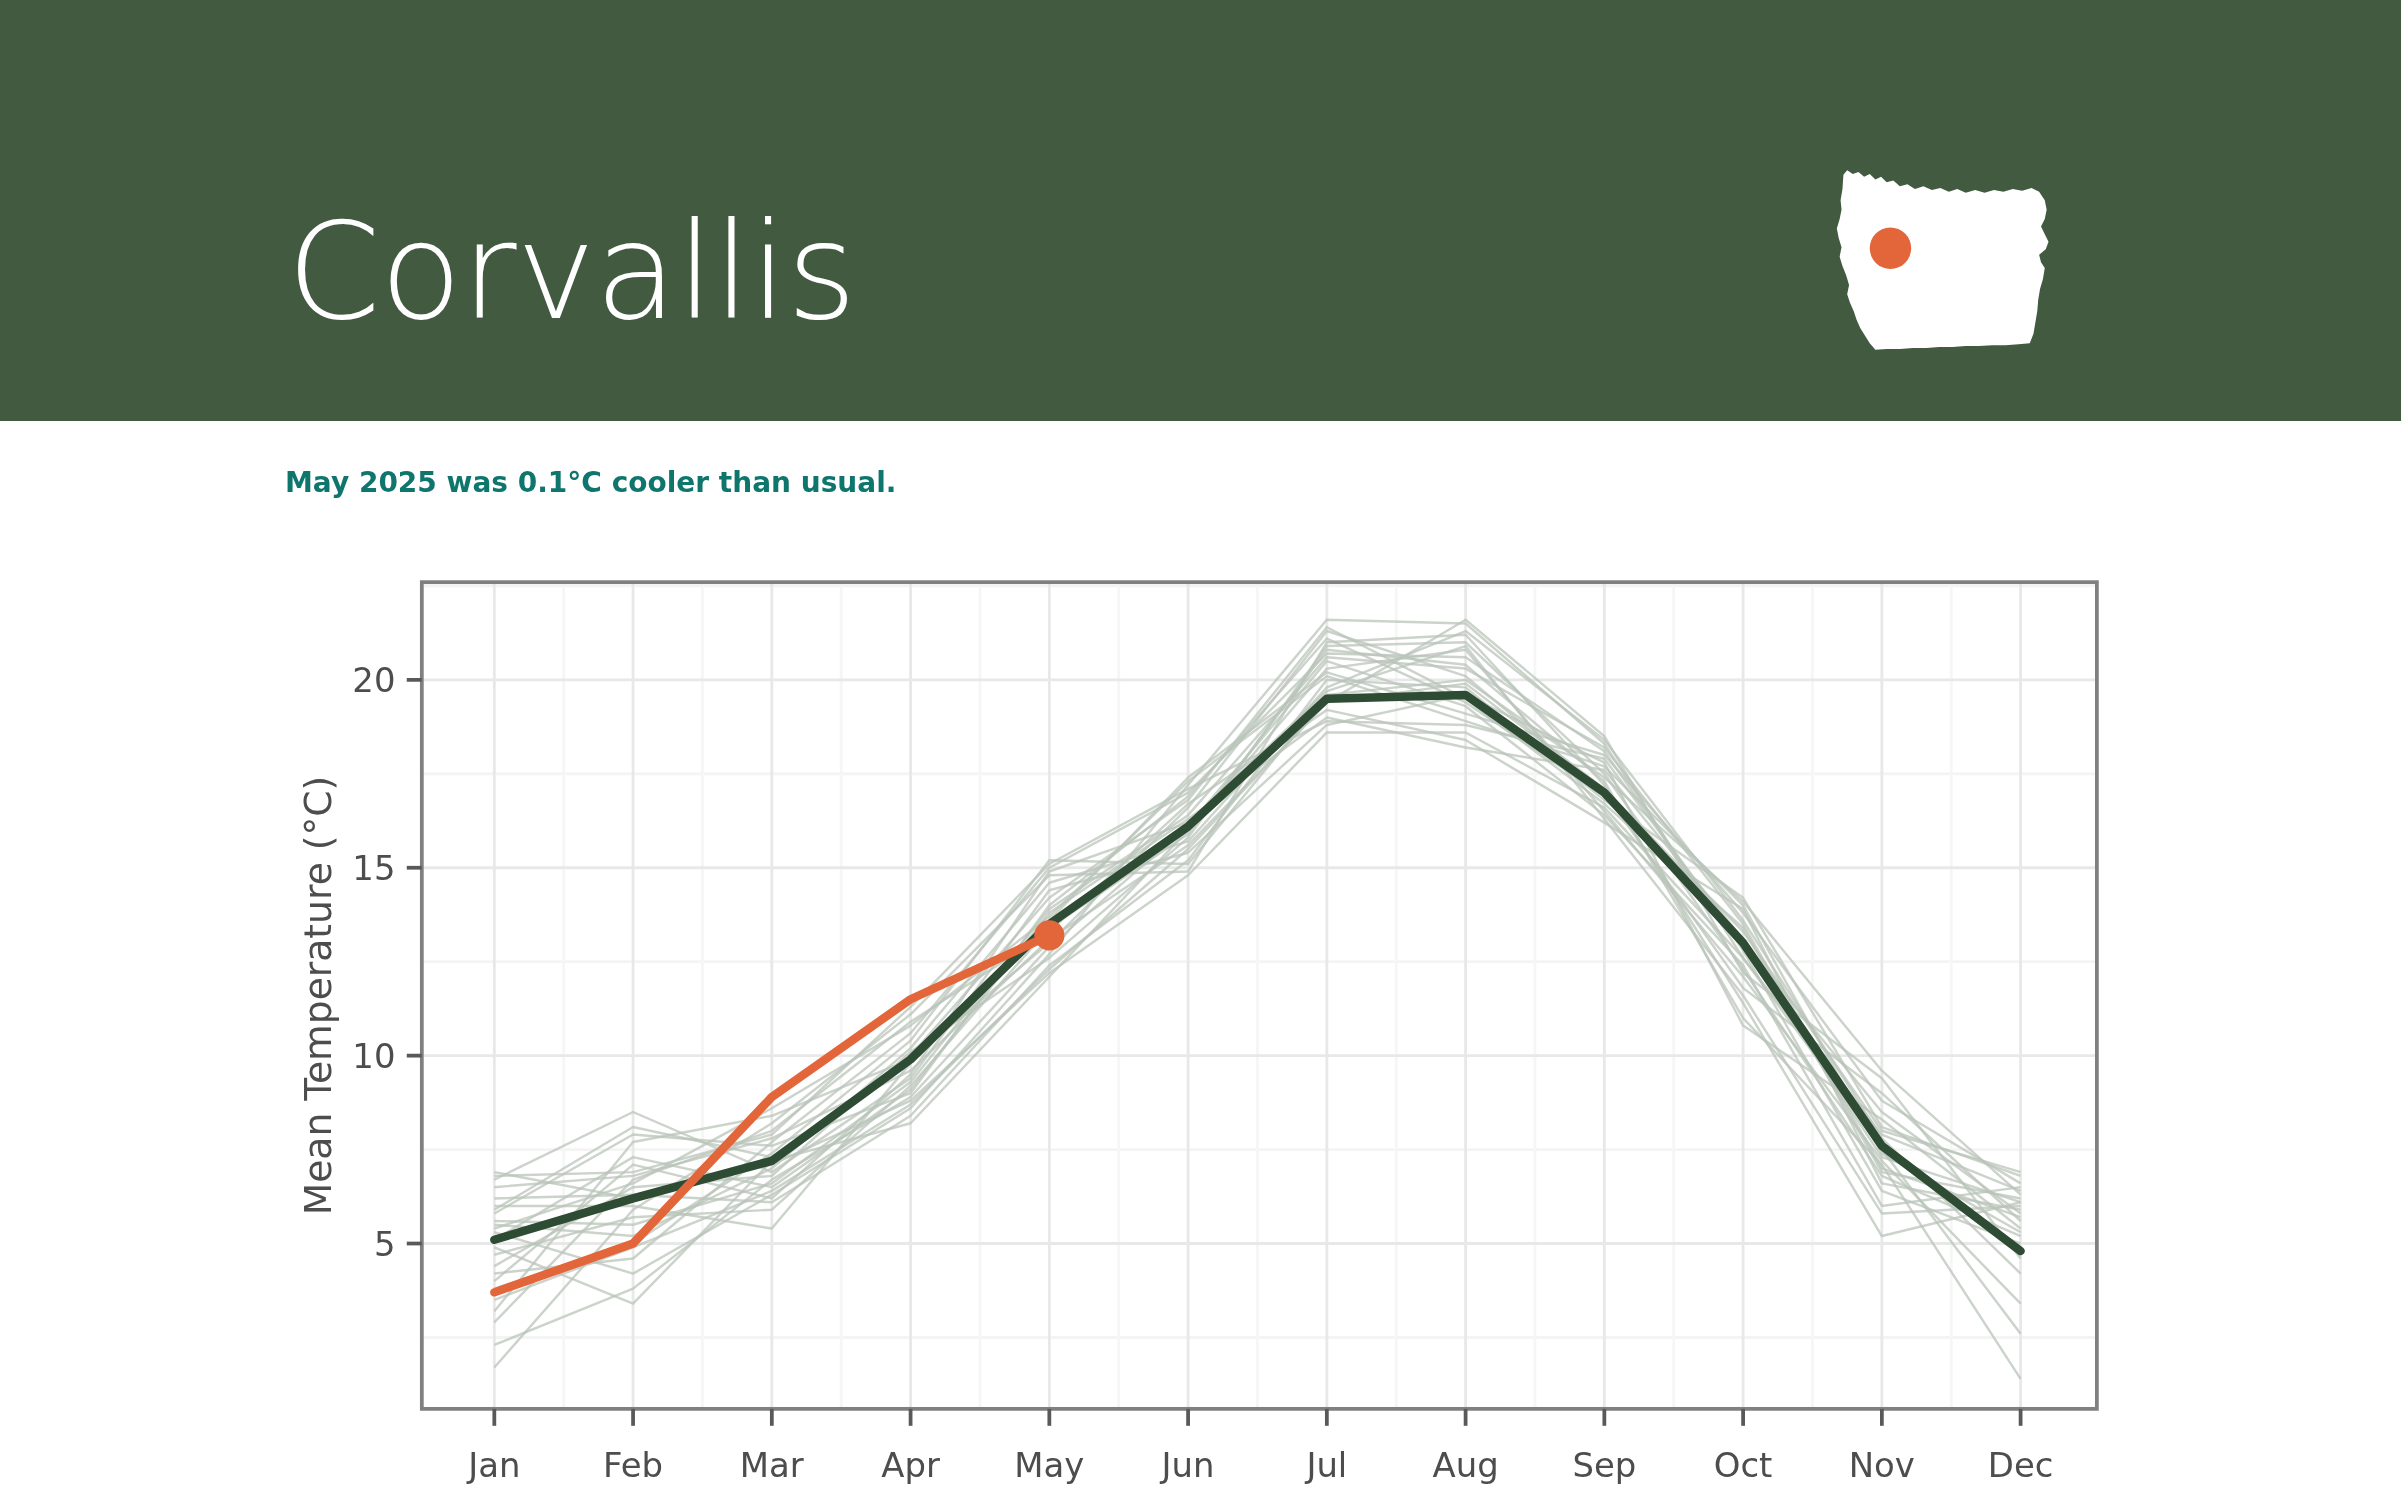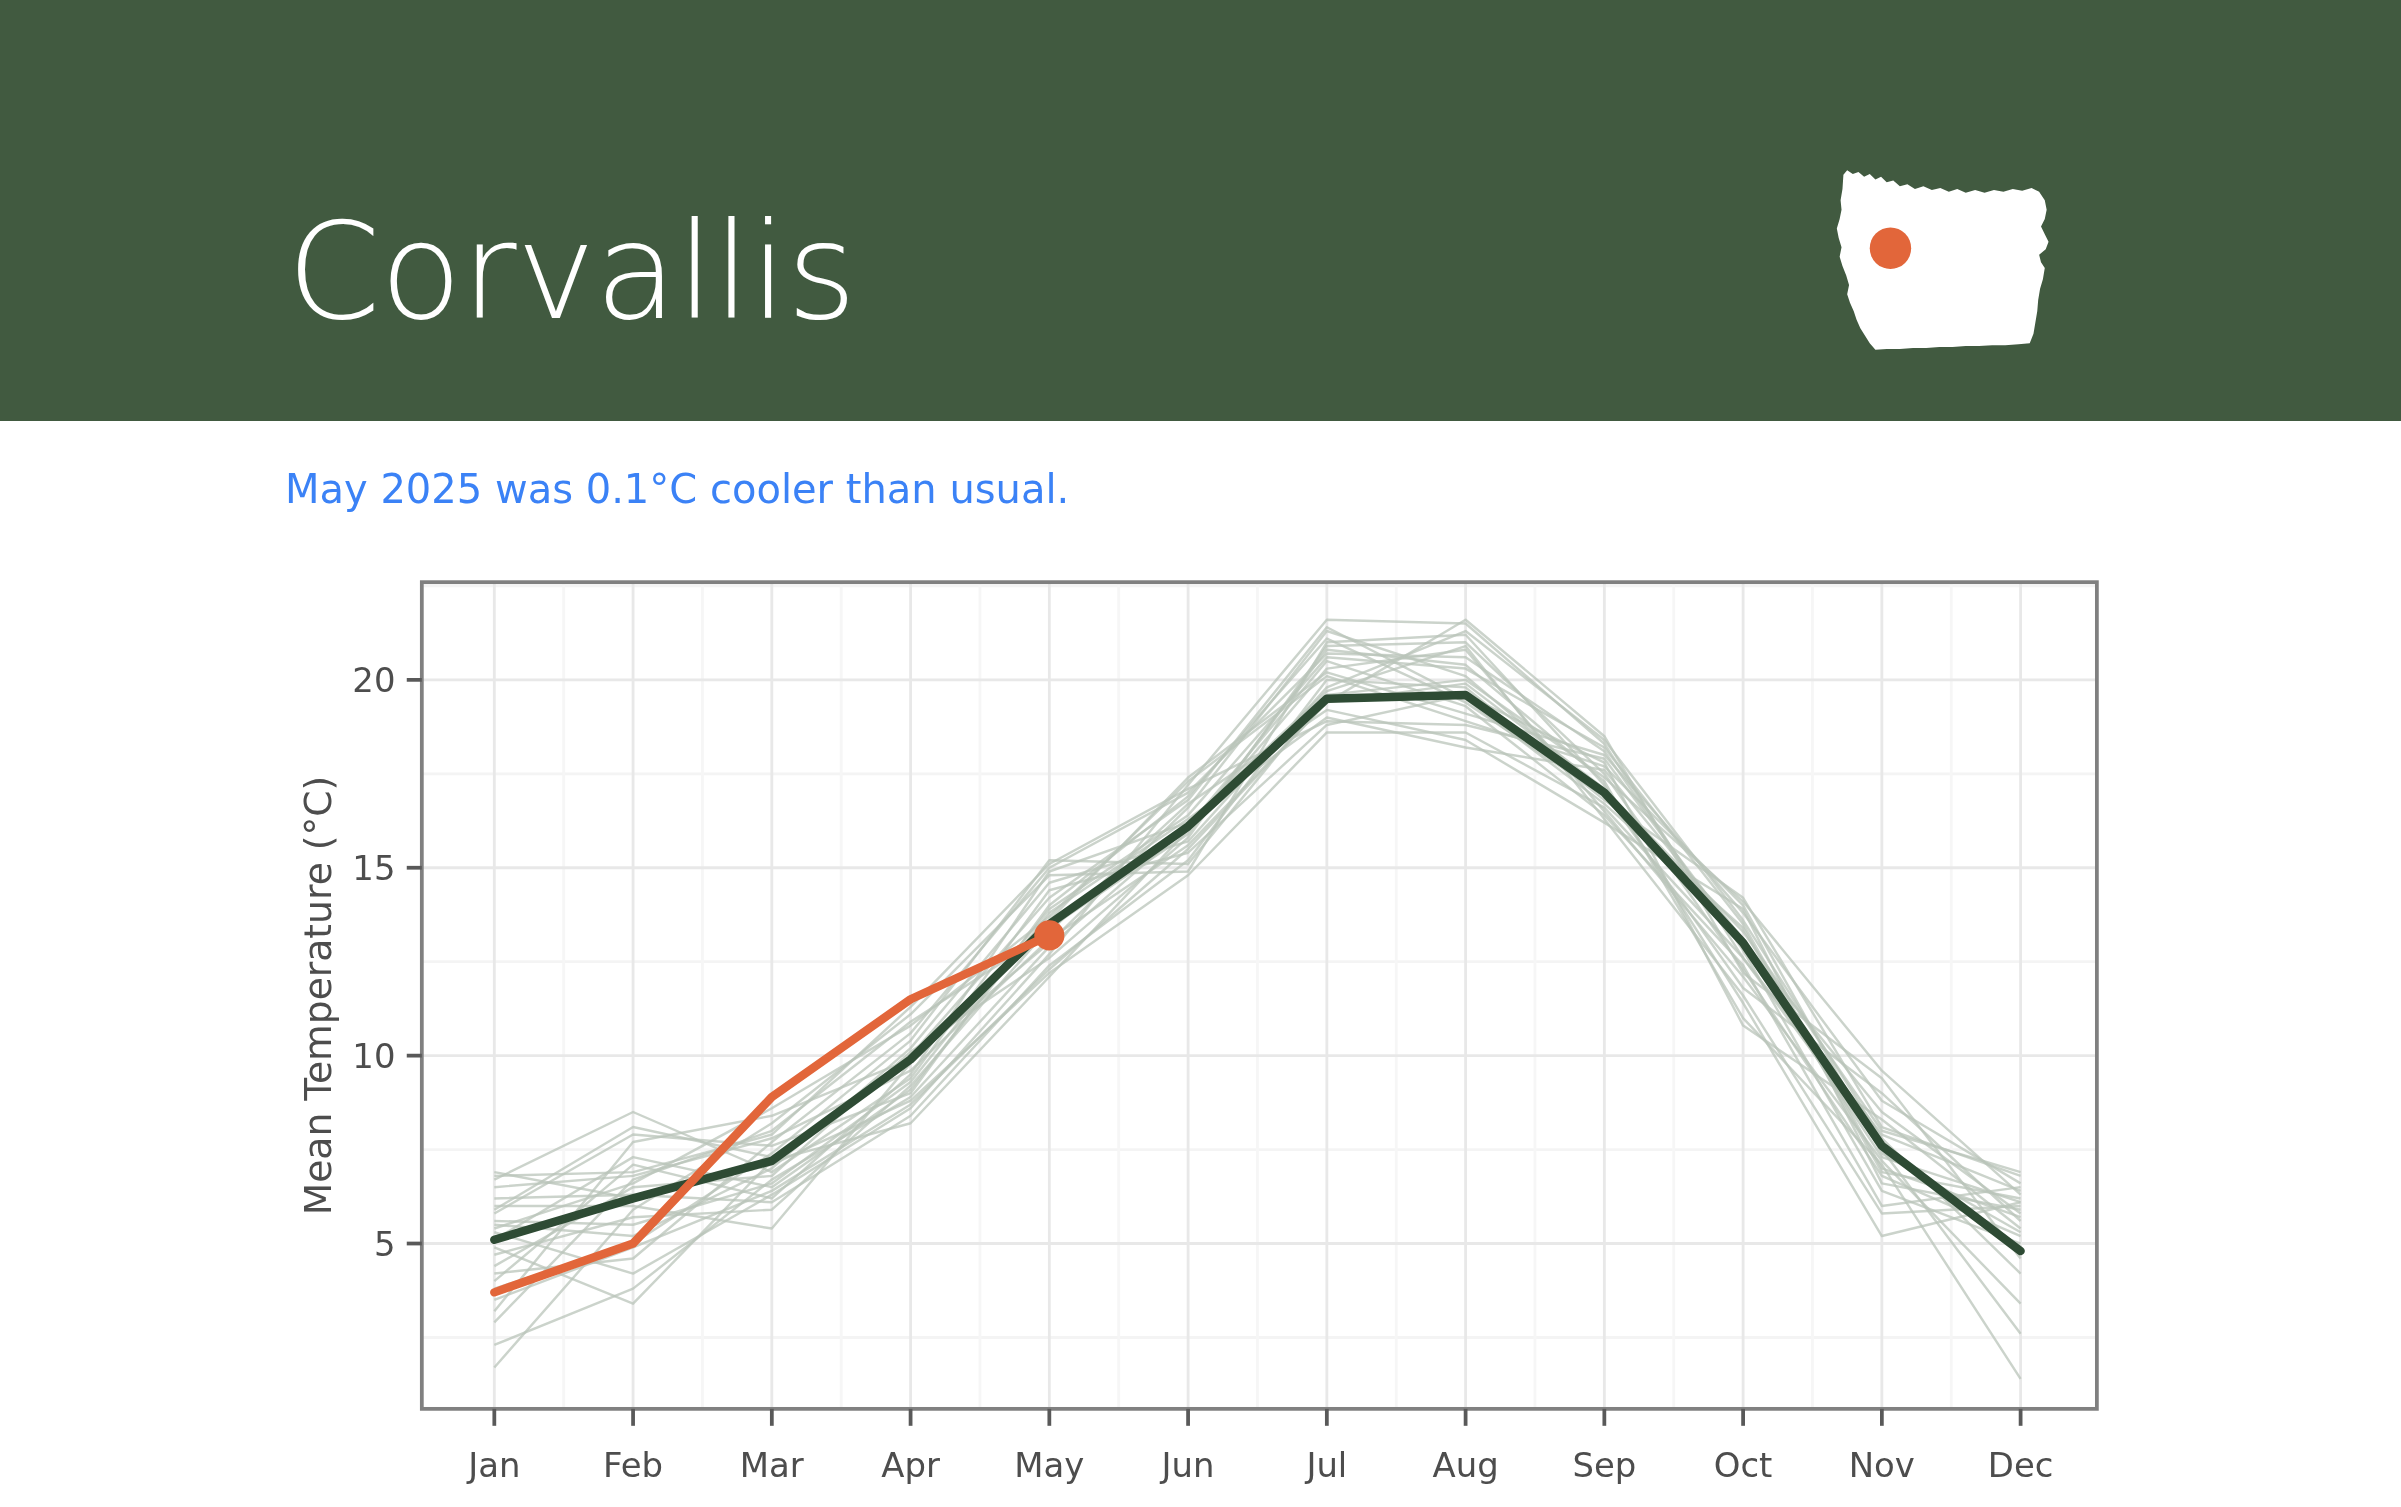--- a/index.html
+++ b/index.html
@@ -43,23 +43,23 @@
     width: 271px;
     height: 200px;
   }
   #state-map svg { display:block; width:100%; height:100%; }
 
   
   #subtitle {
     position: absolute;
     left: 285px;
     top: 466px;
-    font-size: 40px;
-    font-weight: 400;
-    color: #3b82f6;
+    font-size: 28px;
+    font-weight: 700;
+    color: #0f766e;
     white-space: nowrap;
   }
 
   
   #chart-wrap {
     position: absolute;
     left: 0;
     top: 0;
     width: 2401px;
     height: 1508px;

